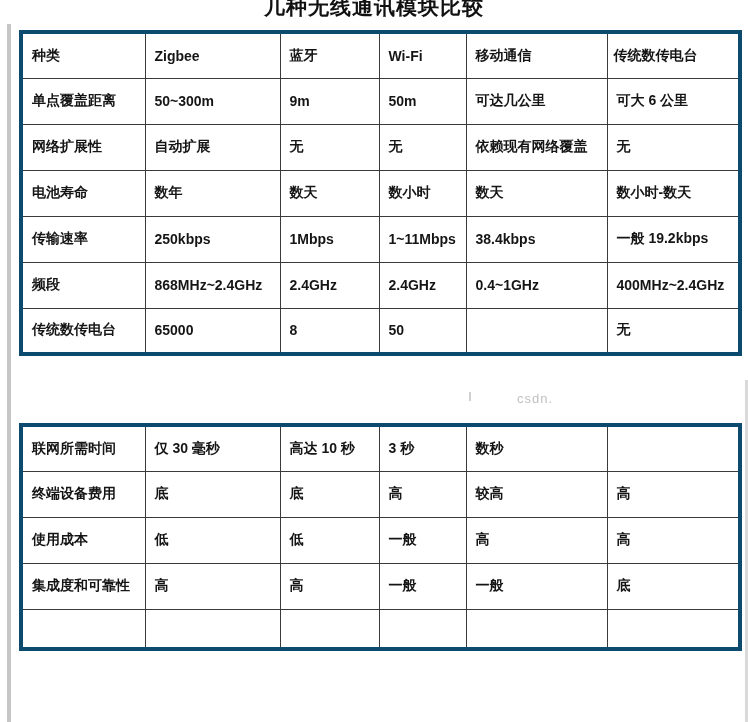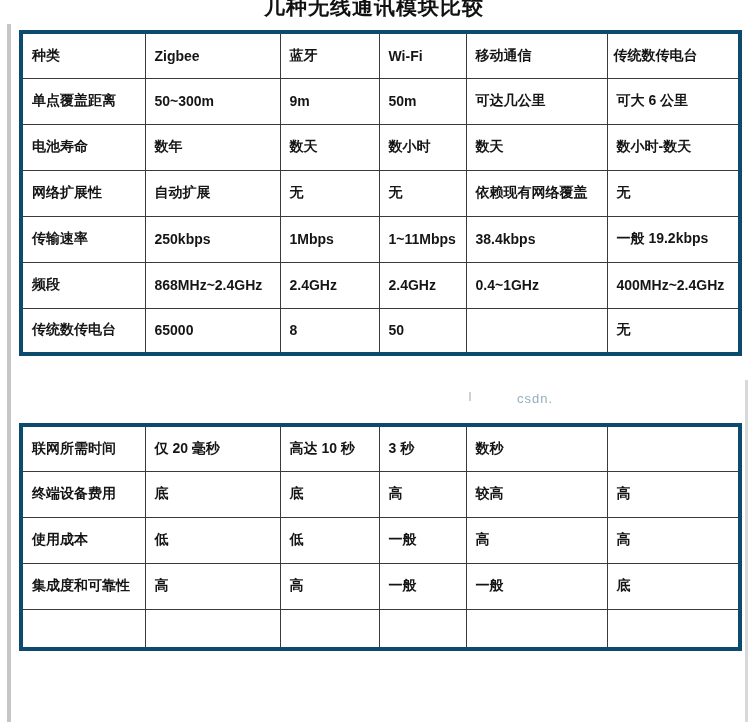--- a/index.html
+++ b/index.html
@@ -53,21 +53,21 @@
   #table-lower tr:last-child td { height:40px; }
   
   .wm-smudge {
     position:absolute; left:486px; top:401px;
     width:256px; height:14px;
     background:rgba(255,255,255,0.88);
     border-radius:7px;
   }
   .wm-text {
     position:absolute; left:517px; top:391px;
-    font-size:13px; color:#0c4a6e; opacity:0.45;
+    font-size:13px; color:#737373; opacity:0.45;
     letter-spacing:1px;
   }
   .wm-tick {
     position:absolute; left:469px; top:392px;
     width:2px; height:9px;
     background:rgba(140,140,140,0.4);
   }
 </style>
 </head>
 <body>
@@ -101,34 +101,34 @@
     <tbody>
         <tr>
           <td>单点覆盖距离</td>
           <td>50~300m</td>
           <td>9m</td>
           <td>50m</td>
           <td>可达几公里</td>
           <td>可大 6 公里</td>
         </tr>
         <tr>
+          <td>网络扩展性</td>
+          <td>自动扩展</td>
+          <td>无</td>
+          <td>无</td>
+          <td>依赖现有网络覆盖</td>
+          <td>无</td>
+        </tr>
+        <tr>
           <td>电池寿命</td>
           <td>数年</td>
           <td>数天</td>
           <td>数小时</td>
           <td>数天</td>
           <td>数小时-数天</td>
-        </tr>
-        <tr>
-          <td>网络扩展性</td>
-          <td>自动扩展</td>
-          <td>无</td>
-          <td>无</td>
-          <td>依赖现有网络覆盖</td>
-          <td>无</td>
         </tr>
         <tr>
           <td>传输速率</td>
           <td>250kbps</td>
           <td>1Mbps</td>
           <td>1~11Mbps</td>
           <td>38.4kbps</td>
           <td>一般 19.2kbps</td>
         </tr>
         <tr>
@@ -155,21 +155,21 @@
       <col style="width:124px">
         <col style="width:135px">
         <col style="width:99px">
       <col style="width:87px">
         <col style="width:141px">
         <col style="width:133px">
     </colgroup>
     <tbody>
         <tr>
           <td>联网所需时间</td>
-          <td>仅 20 毫秒</td>
+          <td>仅 30 毫秒</td>
           <td>高达 10 秒</td>
           <td>3 秒</td>
           <td>数秒</td>
           <td></td>
         </tr>
         <tr>
           <td>终端设备费用</td>
           <td>底</td>
           <td>底</td>
           <td>高</td>

